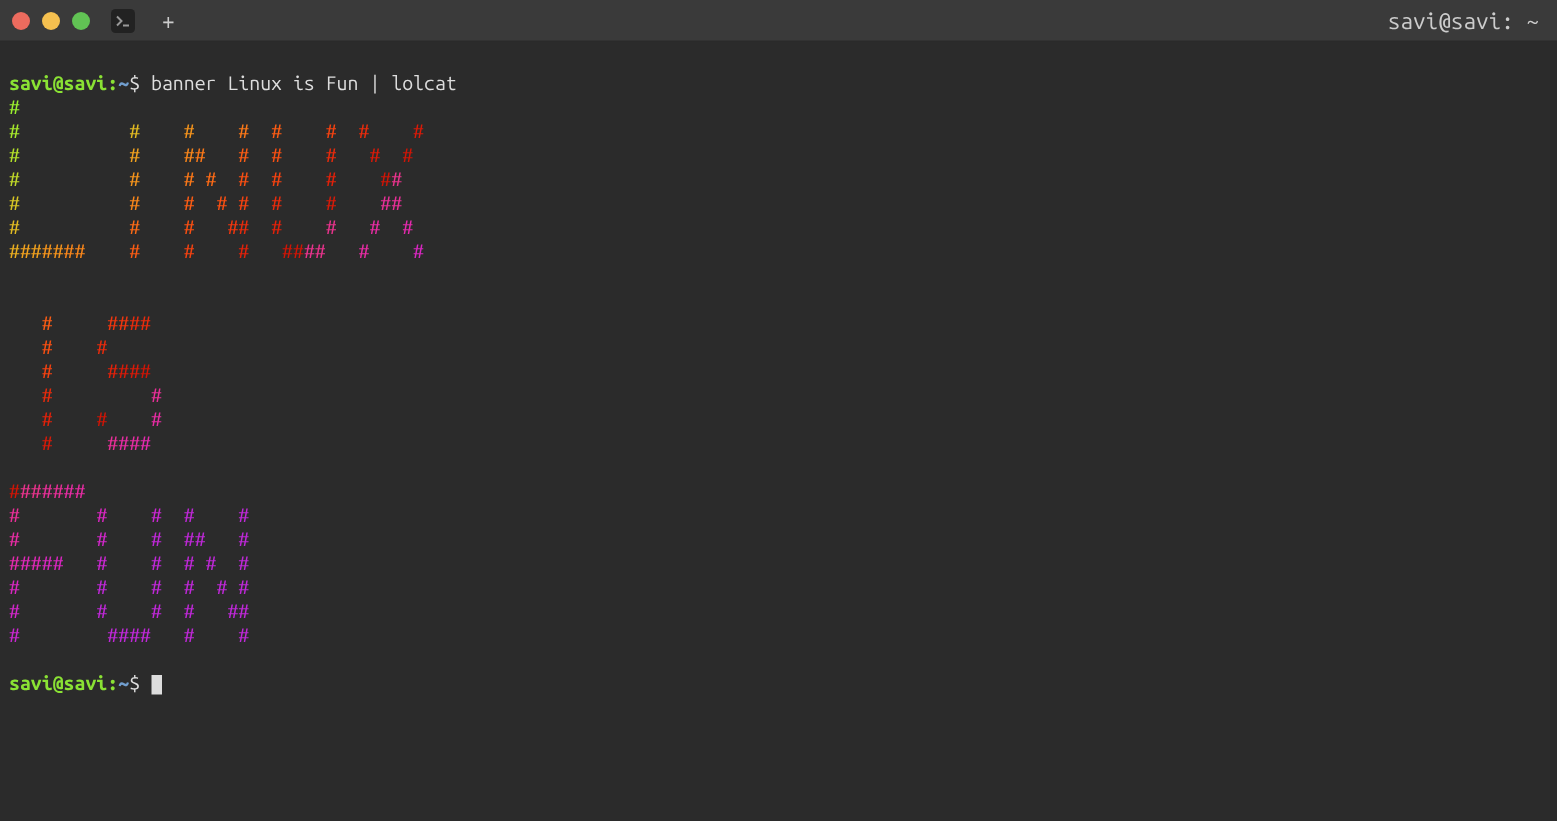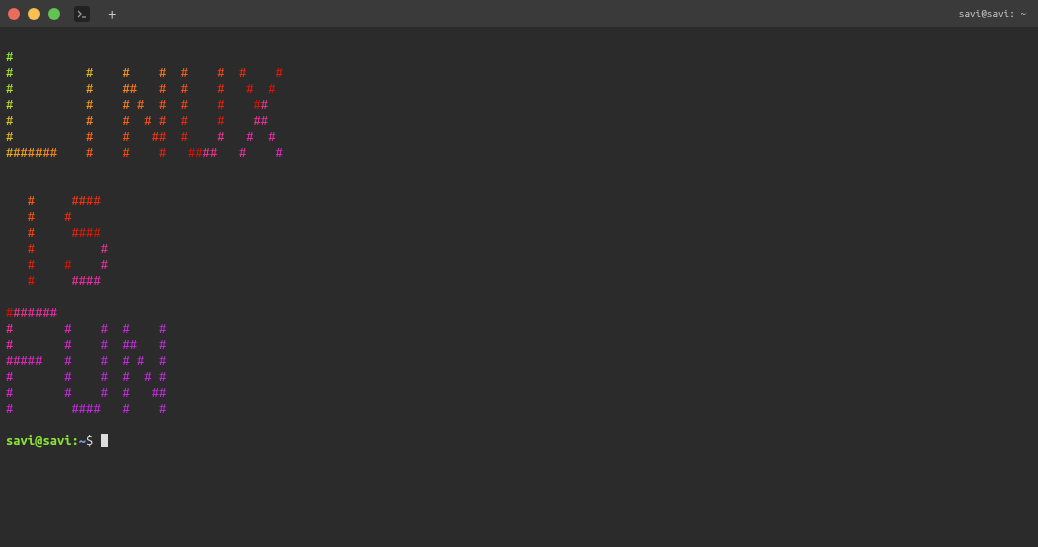--- a/index.html
+++ b/index.html
@@ -49,21 +49,21 @@
     .tab-icon svg { width: 10px; height: 10px; }
     .plus-btn {
       margin-left: 18px;
       color: #ccc;
       font-size: 15px;
       cursor: pointer;
     }
     .title-text {
       margin-left: auto;
       color: #ccc;
-      font-size: 10px;
+      font-size: 15px;
       padding-right: 4px;
     }
     .terminal {
       background: #2b2b2b;
       padding: 4px 6px;
       height: calc(100% - 28px);
       line-height: 16px;
       white-space: pre;
       color: #ddd;
     }
@@ -125,15 +125,16 @@
     <svg viewBox="0 0 10 10">
         <path d="M1 2 L4 5 L1 8" stroke="#999" stroke-width="1.3" fill="none"></path>
         <line x1="5" y1="8" x2="9" y2="8" stroke="#999" stroke-width="1.3"></line>
       </svg>
   </div>
   <div class="plus-btn">+</div>
   <div class="title-text">savi@savi: ~</div>
 </div>
 
 <div class="terminal">
+<span><span class="prompt-user">savi@savi</span><span class="prompt-user">:</span><span class="prompt-path">~</span><span class="prompt-dollar">$</span> <span class="cmd-text">banner Linux is Fun | lolcat</span></span>
 <div id="lolcat-output"><div class="lolcat-line"><span class="c0">#</span></div><div class="lolcat-line"><span class="c1">#</span><span class="c1"> </span><span class="c2"> </span><span class="c2"> </span><span class="c3"> </span><span class="c3"> </span><span class="c4"> </span><span class="c4"> </span><span class="c5"> </span><span class="c5"> </span><span class="c6"> </span><span class="c6">#</span><span class="c7"> </span><span class="c7"> </span><span class="c8"> </span><span class="c8"> </span><span class="c9">#</span><span class="c9"> </span><span class="c10"> </span><span class="c10"> </span><span class="c11"> </span><span class="c11">#</span><span class="c12"> </span><span class="c12"> </span><span class="c13">#</span><span class="c13"> </span><span class="c14"> </span><span class="c14"> </span><span class="c15"> </span><span class="c15">#</span><span class="c16"> </span><span class="c16"> </span><span class="c17">#</span><span class="c17"> </span><span class="c18"> </span><span class="c18"> </span><span class="c19"> </span><span class="c19">#</span></div><div class="lolcat-line"><span class="c2">#</span><span class="c3"> </span><span class="c3"> </span><span class="c4"> </span><span class="c4"> </span><span class="c5"> </span><span class="c5"> </span><span class="c6"> </span><span class="c6"> </span><span class="c7"> </span><span class="c7"> </span><span class="c8">#</span><span class="c8"> </span><span class="c9"> </span><span class="c9"> </span><span class="c10"> </span><span class="c10">#</span><span class="c11">#</span><span class="c11"> </span><span class="c12"> </span><span class="c12"> </span><span class="c13">#</span><span class="c13"> </span><span class="c14"> </span><span class="c14">#</span><span class="c15"> </span><span class="c15"> </span><span class="c16"> </span><span class="c16"> </span><span class="c17">#</span><span class="c17"> </span><span class="c18"> </span><span class="c18"> </span><span class="c19">#</span><span class="c19"> </span><span class="c20"> </span><span class="c20">#</span></div><div class="lolcat-line"><span class="c3">#</span><span class="c4"> </span><span class="c4"> </span><span class="c5"> </span><span class="c5"> </span><span class="c6"> </span><span class="c6"> </span><span class="c7"> </span><span class="c7"> </span><span class="c8"> </span><span class="c8"> </span><span class="c9">#</span><span class="c9"> </span><span class="c10"> </span><span class="c10"> </span><span class="c11"> </span><span class="c11">#</span><span class="c12"> </span><span class="c12">#</span><span class="c13"> </span><span class="c13"> </span><span class="c14">#</span><span class="c14"> </span><span class="c15"> </span><span class="c15">#</span><span class="c16"> </span><span class="c16"> </span><span class="c17"> </span><span class="c17"> </span><span class="c18">#</span><span class="c18"> </span><span class="c19"> </span><span class="c19"> </span><span class="c20"> </span><span class="c20">#</span><span class="c21">#</span></div><div class="lolcat-line"><span class="c5">#</span><span class="c5"> </span><span class="c6"> </span><span class="c6"> </span><span class="c7"> </span><span class="c7"> </span><span class="c8"> </span><span class="c8"> </span><span class="c9"> </span><span class="c9"> </span><span class="c10"> </span><span class="c10">#</span><span class="c11"> </span><span class="c11"> </span><span class="c12"> </span><span class="c12"> </span><span class="c13">#</span><span class="c13"> </span><span class="c14"> </span><span class="c14">#</span><span class="c15"> </span><span class="c15">#</span><span class="c16"> </span><span class="c16"> </span><span class="c17">#</span><span class="c17"> </span><span class="c18"> </span><span class="c18"> </span><span class="c19"> </span><span class="c19">#</span><span class="c20"> </span><span class="c20"> </span><span class="c21"> </span><span class="c21"> </span><span class="c22">#</span><span class="c22">#</span></div><div class="lolcat-line"><span class="c6">#</span><span class="c7"> </span><span class="c7"> </span><span class="c8"> </span><span class="c8"> </span><span class="c9"> </span><span class="c9"> </span><span class="c10"> </span><span class="c10"> </span><span class="c11"> </span><span class="c11"> </span><span class="c12">#</span><span class="c12"> </span><span class="c13"> </span><span class="c13"> </span><span class="c14"> </span><span class="c14">#</span><span class="c15"> </span><span class="c15"> </span><span class="c16"> </span><span class="c16">#</span><span class="c17">#</span><span class="c17"> </span><span class="c18"> </span><span class="c18">#</span><span class="c19"> </span><span class="c19"> </span><span class="c20"> </span><span class="c20"> </span><span class="c21">#</span><span class="c21"> </span><span class="c22"> </span><span class="c22"> </span><span class="c23">#</span><span class="c23"> </span><span class="c24"> </span><span class="c24">#</span></div><div class="lolcat-line"><span class="c7">#</span><span class="c8">#</span><span class="c8">#</span><span class="c9">#</span><span class="c9">#</span><span class="c10">#</span><span class="c10">#</span><span class="c11"> </span><span class="c11"> </span><span class="c12"> </span><span class="c12"> </span><span class="c13">#</span><span class="c13"> </span><span class="c14"> </span><span class="c14"> </span><span class="c15"> </span><span class="c15">#</span><span class="c16"> </span><span class="c16"> </span><span class="c17"> </span><span class="c17"> </span><span class="c18">#</span><span class="c18"> </span><span class="c19"> </span><span class="c19"> </span><span class="c20">#</span><span class="c20">#</span><span class="c21">#</span><span class="c21">#</span><span class="c22"> </span><span class="c22"> </span><span class="c23"> </span><span class="c23">#</span><span class="c24"> </span><span class="c24"> </span><span class="c25"> </span><span class="c25"> </span><span class="c26">#</span></div><div class="lolcat-line">&nbsp;</div><div class="lolcat-line">&nbsp;</div><div class="lolcat-line"><span class="c11"> </span><span class="c12"> </span><span class="c12"> </span><span class="c13">#</span><span class="c13"> </span><span class="c14"> </span><span class="c14"> </span><span class="c15"> </span><span class="c15"> </span><span class="c16">#</span><span class="c16">#</span><span class="c17">#</span><span class="c17">#</span></div><div class="lolcat-line"><span class="c13"> </span><span class="c13"> </span><span class="c14"> </span><span class="c14">#</span><span class="c15"> </span><span class="c15"> </span><span class="c16"> </span><span class="c16"> </span><span class="c17">#</span></div><div class="lolcat-line"><span class="c14"> </span><span class="c14"> </span><span class="c15"> </span><span class="c15">#</span><span class="c16"> </span><span class="c16"> </span><span class="c17"> </span><span class="c17"> </span><span class="c18"> </span><span class="c18">#</span><span class="c19">#</span><span class="c19">#</span><span class="c20">#</span></div><div class="lolcat-line"><span class="c15"> </span><span class="c16"> </span><span class="c16"> </span><span class="c17">#</span><span class="c17"> </span><span class="c18"> </span><span class="c18"> </span><span class="c19"> </span><span class="c19"> </span><span class="c20"> </span><span class="c20"> </span><span class="c21"> </span><span class="c21"> </span><span class="c22">#</span></div><div class="lolcat-line"><span class="c16"> </span><span class="c17"> </span><span class="c17"> </span><span class="c18">#</span><span class="c18"> </span><span class="c19"> </span><span class="c19"> </span><span class="c20"> </span><span class="c20">#</span><span class="c21"> </span><span class="c21"> </span><span class="c22"> </span><span class="c22"> </span><span class="c23">#</span></div><div class="lolcat-line"><span class="c18"> </span><span class="c18"> </span><span class="c19"> </span><span class="c19">#</span><span class="c20"> </span><span class="c20"> </span><span class="c21"> </span><span class="c21"> </span><span class="c22"> </span><span class="c22">#</span><span class="c23">#</span><span class="c23">#</span><span class="c24">#</span></div><div class="lolcat-line">&nbsp;</div><div class="lolcat-line"><span class="c20">#</span><span class="c21">#</span><span class="c21">#</span><span class="c22">#</span><span class="c22">#</span><span class="c23">#</span><span class="c23">#</span></div><div class="lolcat-line"><span class="c22">#</span><span class="c22"> </span><span class="c23"> </span><span class="c23"> </span><span class="c24"> </span><span class="c24"> </span><span class="c25"> </span><span class="c25"> </span><span class="c26">#</span><span class="c26"> </span><span class="c27"> </span><span class="c27"> </span><span class="c28"> </span><span class="c28">#</span><span class="c29"> </span><span class="c29"> </span><span class="c29">#</span><span class="c29"> </span><span class="c29"> </span><span class="c29"> </span><span class="c29"> </span><span class="c29">#</span></div><div class="lolcat-line"><span class="c23">#</span><span class="c23"> </span><span class="c24"> </span><span class="c24"> </span><span class="c25"> </span><span class="c25"> </span><span class="c26"> </span><span class="c26"> </span><span class="c27">#</span><span class="c27"> </span><span class="c28"> </span><span class="c28"> </span><span class="c29"> </span><span class="c29">#</span><span class="c29"> </span><span class="c29"> </span><span class="c29">#</span><span class="c29">#</span><span class="c29"> </span><span class="c29"> </span><span class="c29"> </span><span class="c29">#</span></div><div class="lolcat-line"><span class="c24">#</span><span class="c25">#</span><span class="c25">#</span><span class="c26">#</span><span class="c26">#</span><span class="c27"> </span><span class="c27"> </span><span class="c28"> </span><span class="c28">#</span><span class="c29"> </span><span class="c29"> </span><span class="c29"> </span><span class="c29"> </span><span class="c29">#</span><span class="c29"> </span><span class="c29"> </span><span class="c29">#</span><span class="c29"> </span><span class="c29">#</span><span class="c29"> </span><span class="c29"> </span><span class="c29">#</span></div><div class="lolcat-line"><span class="c26">#</span><span class="c26"> </span><span class="c27"> </span><span class="c27"> </span><span class="c28"> </span><span class="c28"> </span><span class="c29"> </span><span class="c29"> </span><span class="c29">#</span><span class="c29"> </span><span class="c29"> </span><span class="c29"> </span><span class="c29"> </span><span class="c29">#</span><span class="c29"> </span><span class="c29"> </span><span class="c29">#</span><span class="c29"> </span><span class="c29"> </span><span class="c29">#</span><span class="c29"> </span><span class="c29">#</span></div><div class="lolcat-line"><span class="c27">#</span><span class="c27"> </span><span class="c28"> </span><span class="c28"> </span><span class="c29"> </span><span class="c29"> </span><span class="c29"> </span><span class="c29"> </span><span class="c29">#</span><span class="c29"> </span><span class="c29"> </span><span class="c29"> </span><span class="c29"> </span><span class="c29">#</span><span class="c29"> </span><span class="c29"> </span><span class="c29">#</span><span class="c29"> </span><span class="c29"> </span><span class="c29"> </span><span class="c29">#</span><span class="c29">#</span></div><div class="lolcat-line"><span class="c28">#</span><span class="c29"> </span><span class="c29"> </span><span class="c29"> </span><span class="c29"> </span><span class="c29"> </span><span class="c29"> </span><span class="c29"> </span><span class="c29"> </span><span class="c29">#</span><span class="c29">#</span><span class="c29">#</span><span class="c29">#</span><span class="c29"> </span><span class="c29"> </span><span class="c29"> </span><span class="c29">#</span><span class="c29"> </span><span class="c29"> </span><span class="c29"> </span><span class="c29"> </span><span class="c29">#</span></div></div>
 <span><span class="prompt-user">savi@savi</span><span class="prompt-user">:</span><span class="prompt-path">~</span><span class="prompt-dollar">$</span> <span class="cursor"></span></span>
 </div>
 
 </body></html>

